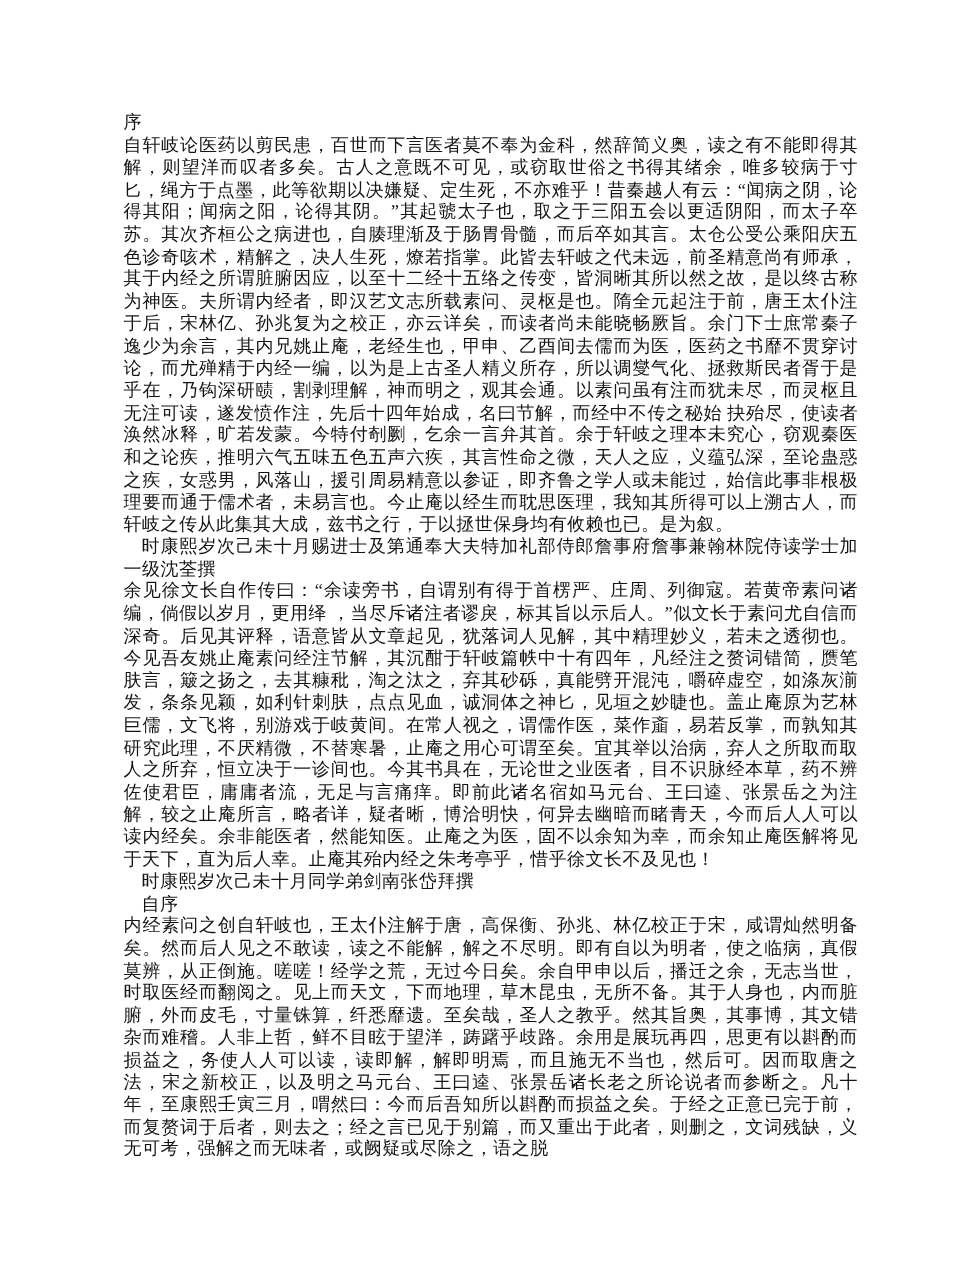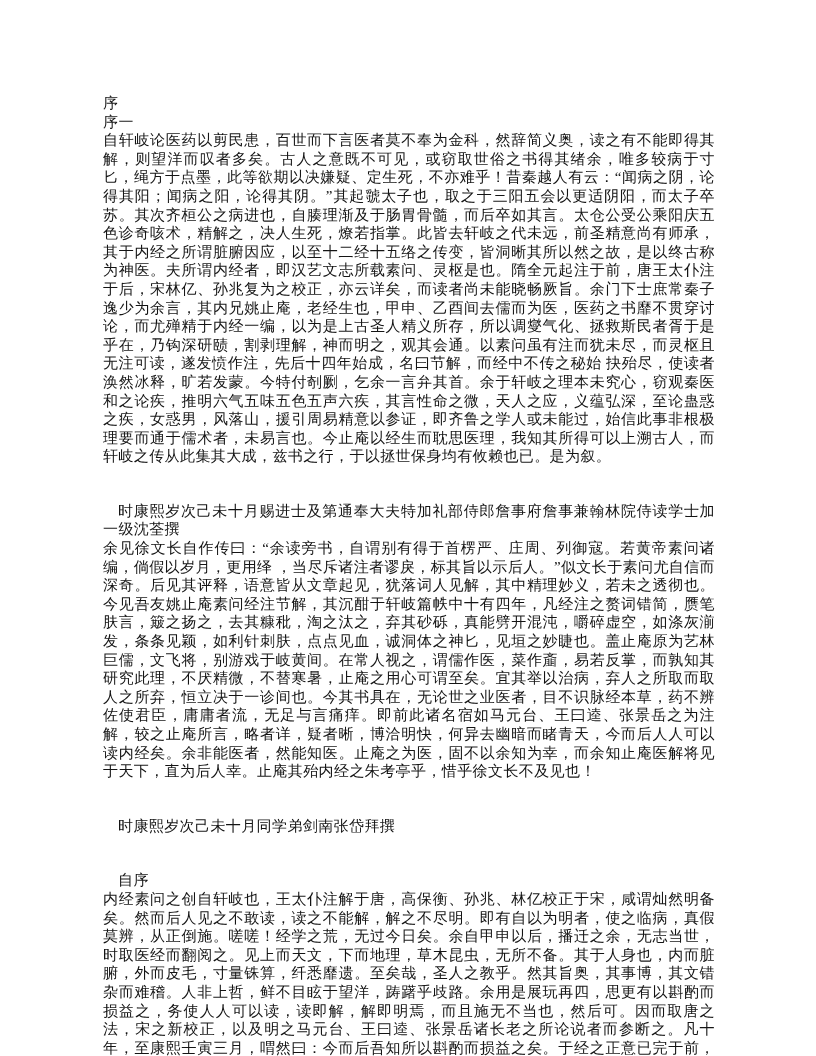--- a/index.html
+++ b/index.html
@@ -29,28 +29,26 @@
     padding: 0;
     text-align: justify;
     text-justify: inter-ideograph;
     word-break: break-all;
   }
   .heading {
     text-align: left;
   }
   .indent {
     text-indent: 1em;
-    margin-top: 36px;
   }
 </style>
 </head>
 <body>
 
 <div class="page">
   <div class="block heading">序</div>
-  <div class="block heading">序一</div>
   <div class="block">自轩岐论医药以剪民患，百世而下言医者莫不奉为金科，然辞简义奥，读之有不能即得其解，则望洋而叹者多矣。古人之意既不可见，或窃取世俗之书得其绪余，唯多较病于寸匕，绳方于点墨，此等欲期以决嫌疑、定生死，不亦难乎！昔秦越人有云：“闻病之阴，论得其阳；闻病之阳，论得其阴。”其起虢太子也，取之于三阳五会以更适阴阳，而太子卒苏。其次齐桓公之病进也，自腠理渐及于肠胃骨髓，而后卒如其言。太仓公受公乘阳庆五色诊奇咳术，精解之，决人生死，燎若指掌。此皆去轩岐之代未远，前圣精意尚有师承，其于内经之所谓脏腑因应，以至十二经十五络之传变，皆洞晰其所以然之故，是以终古称为神医。夫所谓内经者，即汉艺文志所载素问、灵枢是也。隋全元起注于前，唐王太仆注于后，宋林亿、孙兆复为之校正，亦云详矣，而读者尚未能晓畅厥旨。余门下士庶常秦子逸少为余言，其内兄姚止庵，老经生也，甲申、乙酉间去儒而为医，医药之书靡不贯穿讨论，而尤殚精于内经一编，以为是上古圣人精义所存，所以调燮气化、拯救斯民者胥于是乎在，乃钩深研赜，割剥理解，神而明之，观其会通。以素问虽有注而犹未尽，而灵枢且无注可读，遂发愤作注，先后十四年始成，名曰节解，而经中不传之秘始 抉殆尽，使读者涣然冰释，旷若发蒙。今特付剞劂，乞余一言弁其首。余于轩岐之理本未究心，窃观秦医和之论疾，推明六气五味五色五声六疾，其言性命之微，天人之应，义蕴弘深，至论蛊惑之疾，女惑男，风落山，援引周易精意以参证，即齐鲁之学人或未能过，始信此事非根极理要而通于儒术者，未易言也。今止庵以经生而耽思医理，我知其所得可以上溯古人，而轩岐之传从此集其大成，兹书之行，于以拯世保身均有攸赖也已。是为叙。</div>
   <div class="block indent">时康熙岁次己未十月赐进士及第通奉大夫特加礼部侍郎詹事府詹事兼翰林院侍读学士加一级沈荃撰</div>
   <div class="block">余见徐文长自作传曰：“余读旁书，自谓别有得于首楞严、庄周、列御寇。若黄帝素问诸编，倘假以岁月，更用绎 ，当尽斥诸注者谬戾，标其旨以示后人。”似文长于素问尤自信而深奇。后见其评释，语意皆从文章起见，犹落词人见解，其中精理妙义，若未之透彻也。今见吾友姚止庵素问经注节解，其沉酣于轩岐篇帙中十有四年，凡经注之赘词错简，赝笔肤言，簸之扬之，去其糠秕，淘之汰之，弃其砂砾，真能劈开混沌，嚼碎虚空，如涤灰湔发，条条见颖，如利针刺肤，点点见血，诚洞体之神匕，见垣之妙睫也。盖止庵原为艺林巨儒，文飞将，别游戏于岐黄间。在常人视之，谓儒作医，菜作齑，易若反掌，而孰知其研究此理，不厌精微，不替寒暑，止庵之用心可谓至矣。宜其举以治病，弃人之所取而取人之所弃，恒立决于一诊间也。今其书具在，无论世之业医者，目不识脉经本草，药不辨佐使君臣，庸庸者流，无足与言痛痒。即前此诸名宿如马元台、王曰逵、张景岳之为注解，较之止庵所言，略者详，疑者晰，博洽明快，何异去幽暗而睹青天，今而后人人可以读内经矣。余非能医者，然能知医。止庵之为医，固不以余知为幸，而余知止庵医解将见于天下，直为后人幸。止庵其殆内经之朱考亭乎，惜乎徐文长不及见也！</div>
   <div class="block indent">时康熙岁次己未十月同学弟剑南张岱拜撰</div>
   <div class="block heading indent">自序</div>
   <div class="block">内经素问之创自轩岐也，王太仆注解于唐，高保衡、孙兆、林亿校正于宋，咸谓灿然明备矣。然而后人见之不敢读，读之不能解，解之不尽明。即有自以为明者，使之临病，真假莫辨，从正倒施。嗟嗟！经学之荒，无过今日矣。余自甲申以后，播迁之余，无志当世，时取医经而翻阅之。见上而天文，下而地理，草木昆虫，无所不备。其于人身也，内而脏腑，外而皮毛，寸量铢算，纤悉靡遗。至矣哉，圣人之教乎。然其旨奥，其事博，其文错杂而难稽。人非上哲，鲜不目眩于望洋，踌躇乎歧路。余用是展玩再四，思更有以斟酌而损益之，务使人人可以读，读即解，解即明焉，而且施无不当也，然后可。因而取唐之法，宋之新校正，以及明之马元台、王曰逵、张景岳诸长老之所论说者而参断之。凡十年，至康熙壬寅三月，喟然曰：今而后吾知所以斟酌而损益之矣。于经之正意已完于前，而复赘词于后者，则去之；经之言已见于别篇，而又重出于此者，则删之，文词残缺，义无可考，强解之而无味者，或阙疑或尽除之，语之脱</div>
 </div>
 
 </body></html>

